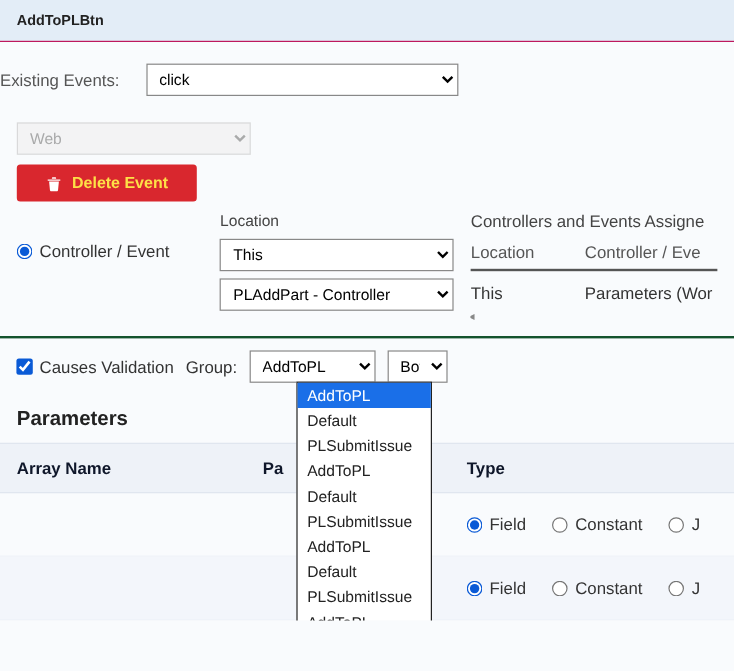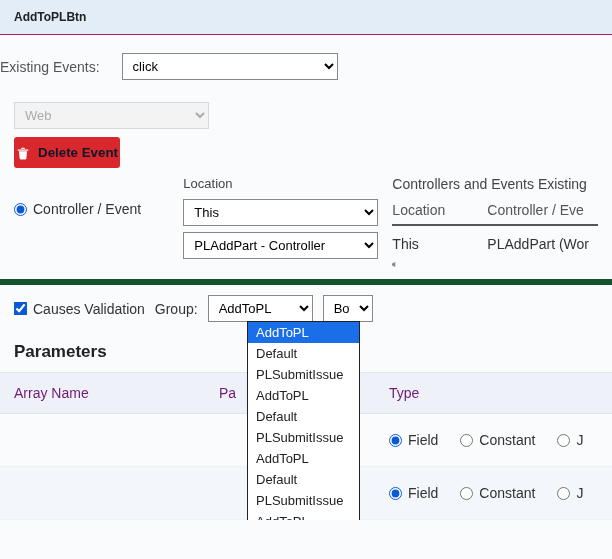--- a/index.html
+++ b/index.html
@@ -27,40 +27,40 @@
     gap: 22px;
   }
   .label { color: #555; }
   select {
     font-family: inherit;
     font-size: 13px;
     padding: 4px 6px;
     border: 1px solid #888;
     background: #fff;
   }
-  select.wide { width: 216px; }
+  select.wide { width: 260px; }
   select.med { width: 195px; }
   select.small { width: 105px; }
   select.tiny { width: 50px; }
   select:disabled { background: #f1f1f1; color: #888; border-color:#ccc; }
   .addnew {
     display: flex;
     align-items: center;
     gap: 6px;
     margin-left: auto;
     color: #333;
   }
   input[type="checkbox"] { margin: 0; transform: scale(1.05); }
   .panel { padding: 0 14px 10px; }
   .row { display: flex; align-items: center; gap: 14px; margin: 8px 0; }
   .delete-btn {
     background: #d9272e;
-    color: #0f172a;
+    color: #fde047;
     border: none;
-    padding: 8px 2px;
+    padding: 8px 24px;
     font-weight: 700;
     border-radius: 3px;
     display: inline-flex;
     align-items: center;
     gap: 8px;
     cursor: pointer;
   }
   .trash-icon {
     width: 14px; height: 14px; fill: #fff;
   }
@@ -78,29 +78,29 @@
   .assign-head > div:first-child { width:95px; }
   .assign-head > div:last-child { white-space:nowrap; }
   .assign-row { display:flex; padding:10px 0 2px; color:#333; }
   .assign-row > div:first-child { width:95px; }
   .assign-row > div:last-child { white-space:nowrap; }
   .small-tri {
     font-size:10px; color:#888; margin-top:4px; margin-left:-2px;
   }
   .valid-row {
     display:flex; align-items:center; gap:10px; padding:10px 14px 6px;
-    border-top:6px solid #14532d;
+    border-top:2px solid #14532d;
     position: relative;
   }
   .params-title {
     font-weight:700; font-size:17px; color:#222; padding:14px 14px 10px;
   }
   .params-head {
     display:flex; background:#eef2f8; padding:12px 14px;
-    color:#701a75; border-top:1px solid #e0e6ef; border-bottom:1px solid #e0e6ef;
+    color:#0f172a; border-top:1px solid #e0e6ef; border-bottom:1px solid #e0e6ef;font-weight:bold;
   }
   .col-array { width:205px; }
   .col-param { width:170px; }
   .col-type  { flex:1; }
   .param-row {
     display:flex; align-items:center; padding:18px 14px;
     border-bottom:1px solid #eef2f8;
   }
   .param-row.alt { background:#f3f6fb; }
   .param-name { width:205px; }
@@ -158,28 +158,28 @@
       <span class="loc-label">Location</span>
       <select class="med">
         <option>This</option>
       </select>
       <select class="med">
         <option>PLAddPart - Controller</option>
       </select>
     </div>
 
     <div class="assign-panel">
-      <div class="assign-title">Controllers and Events Existing</div>
+      <div class="assign-title">Controllers and Events Assigne</div>
       <div class="assign-head">
         <div>Location</div>
         <div>Controller / Eve</div>
       </div>
       <div class="assign-row">
         <div>This</div>
-        <div>PLAddPart (Wor</div>
+        <div>Parameters (Wor</div>
       </div>
       <div class="small-tri">◂</div>
     </div>
   </div>
 </div>
 
 <div class="valid-row">
   <label class="radio-item">
     <input type="checkbox" checked="" style="">
     <span>Causes Validation</span>

